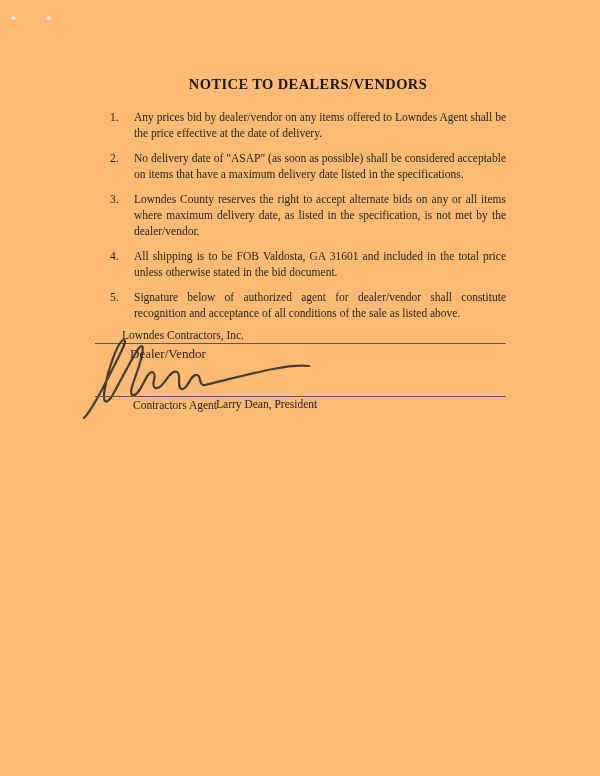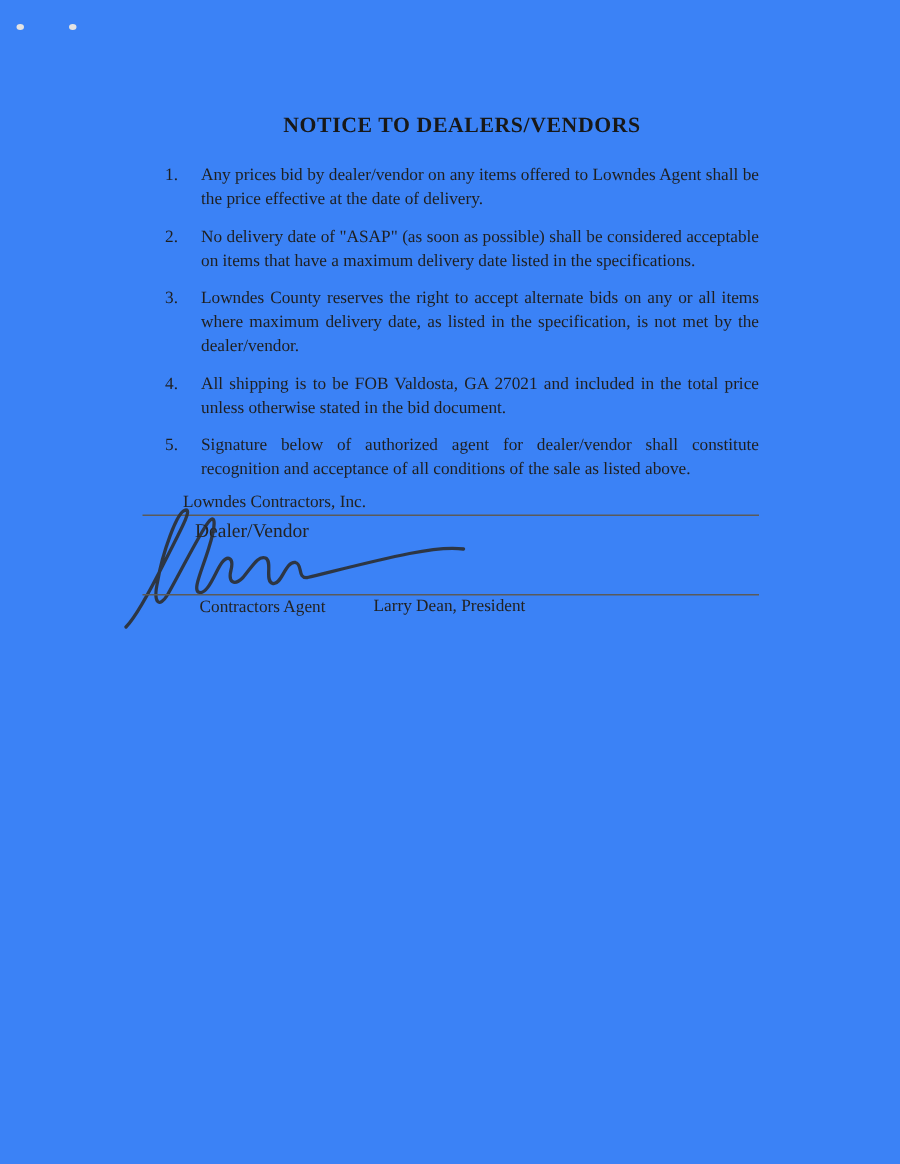--- a/index.html
+++ b/index.html
@@ -4,21 +4,21 @@
 <style>
   html, body {
     margin: 0;
     padding: 0;
     background: #ffffff;
   }
   .page {
     position: relative;
     width: 600px;
     height: 776px;
-    background: #3b82f6;
+    background: #fdba74;
     overflow: hidden;
     font-family: "Liberation Serif", serif;
     color: #1f1f1f;
   }
   .speck {
     position: absolute;
     border-radius: 50%;
     background: #e3e3e3;
   }
   .speck-1 { left: 11px; top: 16px; width: 5px; height: 4px; }
@@ -88,21 +88,21 @@
   .authorized-agent-label {
     position: absolute;
     left: 133px;
     top: 399px;
     font-size: 11.5px;
     color: #232323;
     white-space: nowrap;
   }
   .agent-name {
     position: absolute;
-    left: 249px;
+    left: 216px;
     top: 398px;
     font-size: 11.5px;
     color: #222222;
     white-space: nowrap;
   }
   .signature-svg {
     position: absolute;
     left: 78px;
     top: 328px;
     width: 240px;
@@ -128,21 +128,21 @@
       <li class="notice-item">
         <span class="num">2.</span>
         <span class="txt">No delivery date of "ASAP" (as soon as possible) shall be considered acceptable on items that have a maximum delivery date listed in the specifications.</span>
       </li>
       <li class="notice-item">
         <span class="num">3.</span>
         <span class="txt">Lowndes County reserves the right to accept alternate bids on any or all items where maximum delivery date, as listed in the specification, is not met by the dealer/vendor.</span>
       </li>
       <li class="notice-item">
         <span class="num">4.</span>
-        <span class="txt">All shipping is to be FOB Valdosta, GA 27021 and included in the total price unless otherwise stated in the bid document.</span>
+        <span class="txt">All shipping is to be FOB Valdosta, GA 31601 and included in the total price unless otherwise stated in the bid document.</span>
       </li>
       <li class="notice-item">
         <span class="num">5.</span>
         <span class="txt">Signature below of authorized agent for dealer/vendor shall constitute recognition and acceptance of all conditions of the sale as listed above.</span>
       </li>
     </ol>
   </div>
 
   <div class="company-name">Lowndes Contractors, Inc.</div>
   <div class="sig-line sig-line-1"></div>

